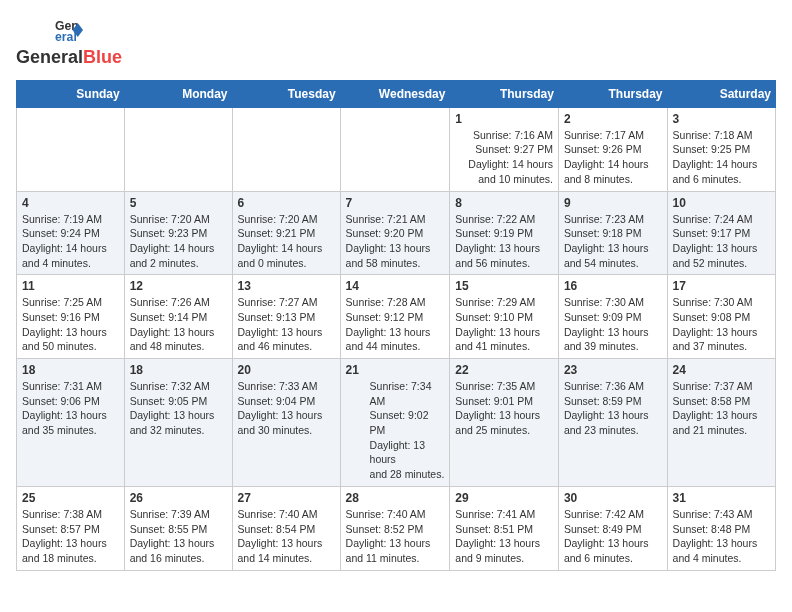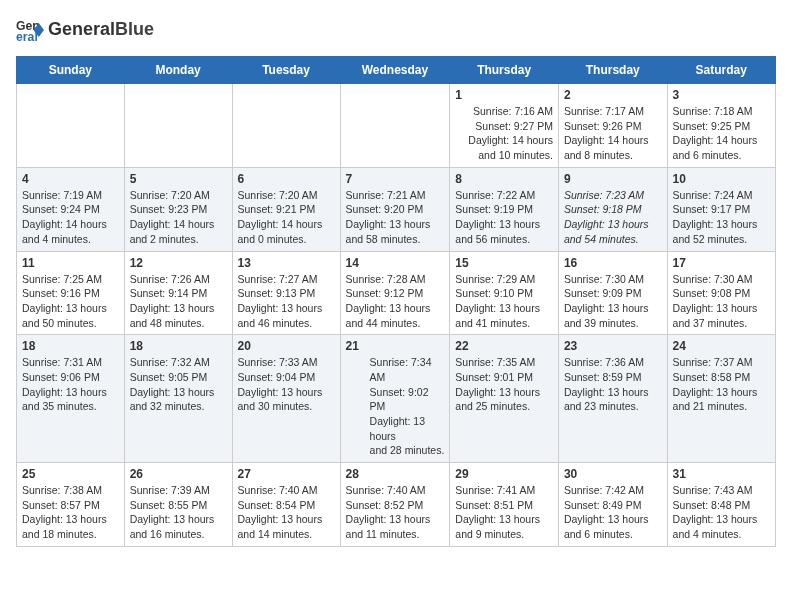--- a/index.html
+++ b/index.html
@@ -13,29 +13,30 @@
     .header {
       display: flex;
       justify-content: space-between;
       align-items: flex-start;
       margin-bottom: 12px;
     }
     .logo {
       display: flex;
       align-items: center;
       gap: 4px;
+      flex-direction: column;
     }
     .logo-text {
       font-size: 18px;
       font-weight: bold;
       color: #333;
       line-height: 1.1;
     }
     .logo-blue {
-      color: #404040;
+      color: #ef4444;
     }
     .logo-icon {
       width: 28px;
       height: 28px;
     }
     .title-block {
       text-align: right;
     }
     .title-block h1 {
       font-size: 36px;
@@ -50,21 +51,21 @@
     }
     table {
       width: 100%;
       border-collapse: collapse;
       font-size: 11px;
     }
     thead tr th {
       background: #2a6db5;
       color: #fff;
       padding: 6px 4px;
-      text-align: center;
+      text-align: right;
       font-size: 12px;
       font-weight: bold;
       border: 1px solid #2a6db5;
     }
     tbody tr {
       background: #fff;
     }
     tbody tr.alt-row {
       background: #f0f4f8;
     }
@@ -182,21 +183,21 @@
         </td>
         <td>
           <div class="day-number">8</div>
           <div class="cell-info" style="white-space: pre-line;">Sunrise: 7:22 AM
 Sunset: 9:19 PM
 Daylight: 13 hours
 and 56 minutes.</div>
         </td>
         <td>
           <div class="day-number">9</div>
-          <div class="cell-info" style="white-space: pre-line; font-style: italic;">Sunrise: 7:23 AM
+          <div class="cell-info" style="white-space: pre-line;">Sunrise: 7:23 AM
 Sunset: 9:18 PM
 Daylight: 13 hours
 and 54 minutes.</div>
         </td>
         <td>
           <div class="day-number">10</div>
           <div class="cell-info" style="white-space: pre-line;">Sunrise: 7:24 AM
 Sunset: 9:17 PM
 Daylight: 13 hours
 and 52 minutes.</div>

